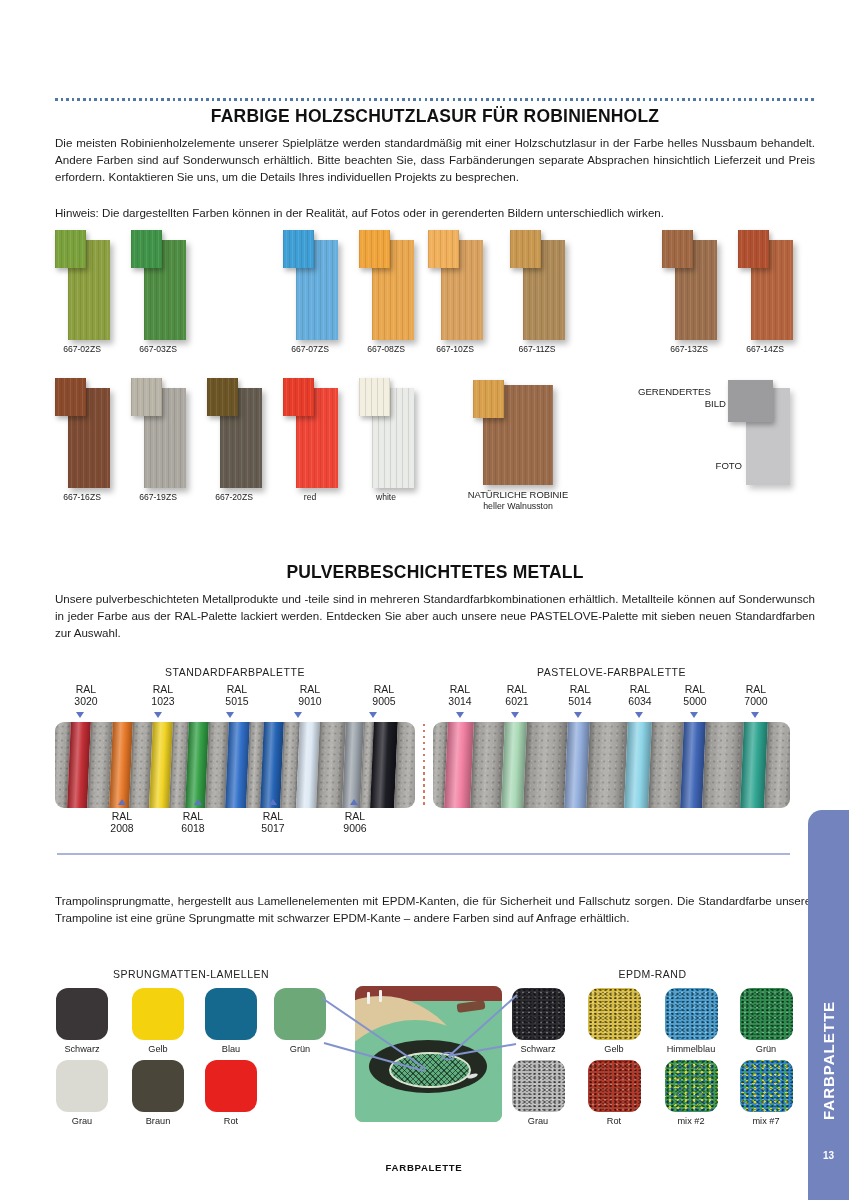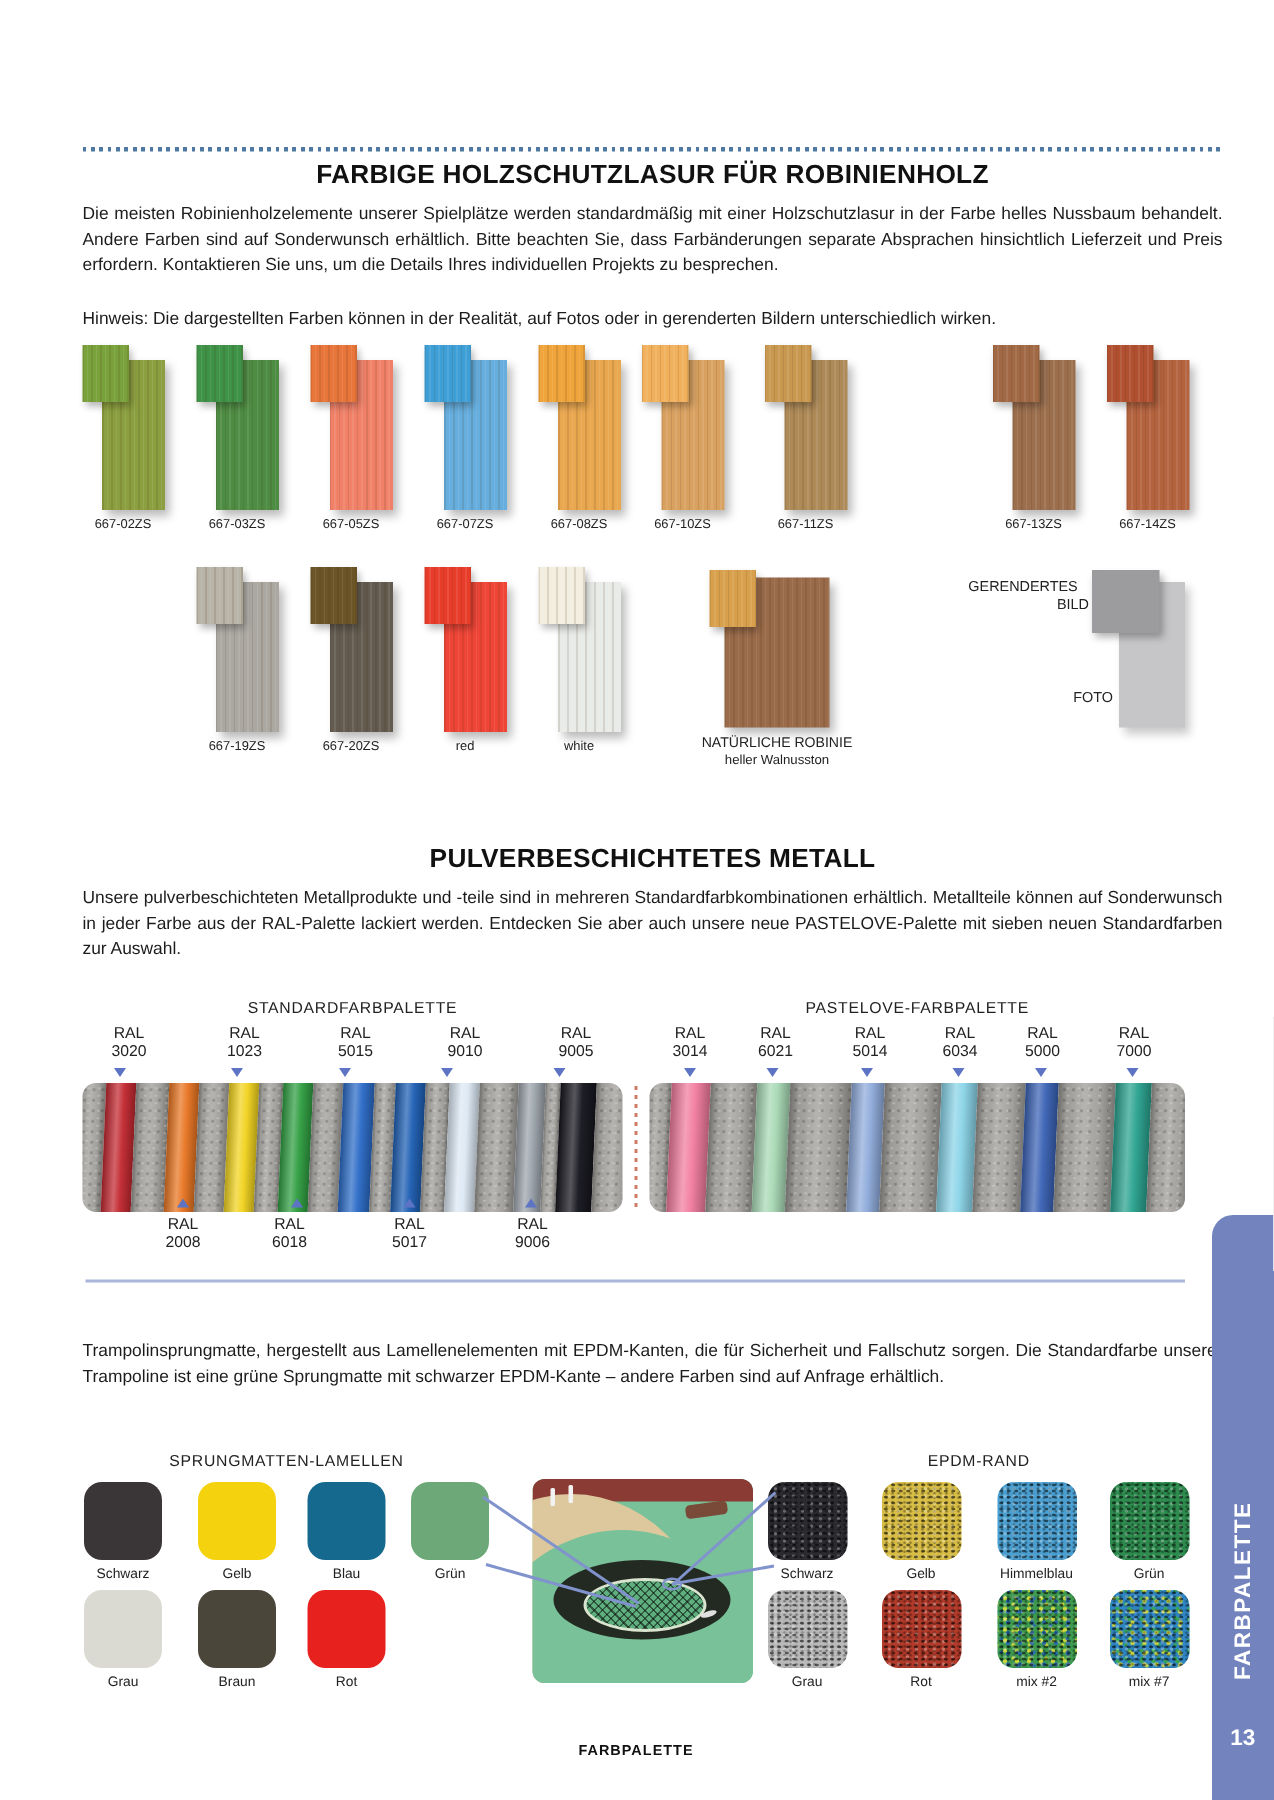--- a/index.html
+++ b/index.html
@@ -76,21 +76,21 @@
       repeating-linear-gradient(-45deg,rgba(0,0,0,.45) 0 1px,transparent 1px 4px);}
   .t-shine{left:112px;top:88px;width:11px;height:4px;border-radius:50%;background:rgba(255,255,255,.85);
       transform:rotate(-18deg);}
   .links{position:absolute;left:0;top:0;width:849px;height:1200px;pointer-events:none;}
   
   .side-tab{position:absolute;left:808px;top:810px;width:41px;height:390px;border-radius:14px 0 0 0;}
   .side-label{position:absolute;left:0;top:170px;width:41px;height:160px;display:flex;
       align-items:center;justify-content:center;writing-mode:vertical-rl;transform:rotate(180deg);
       color:#fff;font-weight:bold;font-size:15px;letter-spacing:1px;}
   .side-page{position:absolute;left:0;top:340px;width:41px;text-align:center;color:#fff;
-      font-weight:bold;font-size:15px;}
+      font-weight:bold;font-size:10px;}
   .footer-label{position:absolute;left:55px;top:1162px;width:738px;text-align:center;
       font-weight:bold;font-size:9.6px;letter-spacing:.7px;color:#111;}
 </style>
 </head>
 <body>
 
 <div class="page">
 
   <div class="dotrule"></div>
 
@@ -101,25 +101,20 @@
   <div class="cell" style="left:55px;top:230px;">
     <div class="sw-large woodtex" style="background: rgb(140, 159, 64);"></div>
     <div class="sw-small woodtex" style="background: rgb(122, 162, 60);"></div>
     <div class="sw-label">667-02ZS</div>
   </div>
   <div class="cell" style="left:131px;top:230px;">
     <div class="sw-large woodtex" style="background: rgb(78, 140, 67);"></div>
     <div class="sw-small woodtex" style="background: rgb(63, 147, 73);"></div>
     <div class="sw-label">667-03ZS</div>
   </div>
-  <div class="cell" style="left:207px;top:230px;">
-    <div class="sw-large woodtex" style="background: rgb(240, 129, 104);"></div>
-    <div class="sw-small woodtex" style="background: rgb(232, 118, 59);"></div>
-    <div class="sw-label">667-05ZS</div>
-  </div>
   <div class="cell" style="left:283px;top:230px;">
     <div class="sw-large woodtex" style="background: rgb(102, 174, 222);"></div>
     <div class="sw-small woodtex" style="background: rgb(62, 158, 214);"></div>
     <div class="sw-label">667-07ZS</div>
   </div>
   <div class="cell" style="left:359px;top:230px;">
     <div class="sw-large woodtex" style="background: rgb(233, 167, 80);"></div>
     <div class="sw-small woodtex" style="background: rgb(240, 164, 60);"></div>
     <div class="sw-label">667-08ZS</div>
   </div>
@@ -137,20 +132,25 @@
     <div class="sw-large woodtex" style="background: rgb(155, 111, 78);"></div>
     <div class="sw-small woodtex" style="background: rgb(160, 104, 68);"></div>
     <div class="sw-label">667-13ZS</div>
   </div>
   <div class="cell" style="left:738px;top:230px;">
     <div class="sw-large woodtex" style="background: rgb(180, 99, 63);"></div>
     <div class="sw-small woodtex" style="background: rgb(176, 80, 48);"></div>
     <div class="sw-label">667-14ZS</div>
   </div>
 
+  <div class="cell" style="left:55px;top:378px;">
+    <div class="sw-large woodtex" style="background: rgb(125, 75, 51);"></div>
+    <div class="sw-small woodtex" style="background: rgb(138, 74, 44);"></div>
+    <div class="sw-label">667-16ZS</div>
+  </div>
   <div class="cell" style="left:131px;top:378px;">
     <div class="sw-large woodtex" style="background: rgb(171, 168, 162);"></div>
     <div class="sw-small woodtex" style="background: rgb(184, 180, 168);"></div>
     <div class="sw-label">667-19ZS</div>
   </div>
   <div class="cell" style="left:207px;top:378px;">
     <div class="sw-large woodtex" style="background: rgb(99, 91, 79);"></div>
     <div class="sw-small woodtex" style="background: rgb(107, 84, 38);"></div>
     <div class="sw-label">667-20ZS</div>
   </div>
@@ -165,21 +165,21 @@
     <div class="sw-label">white</div>
   </div>
 
   <div class="cell" style="left:468px;top:378px;width:110px;">
     <div class="sw-large woodtex" style="left: 15px; top: 7px; width: 70px; height: 100px; background: rgb(154, 107, 74);"></div>
     <div class="sw-small woodtex" style="left: 5px; top: 2px; background: rgb(216, 160, 76);"></div>
     <div class="cap" style="left:-22px;top:111px;width:144px;font-size:9.4px;">NATÜRLICHE ROBINIE</div>
     <div class="cap" style="left:-22px;top:123px;width:144px;font-size:8.8px;">heller Walnusston</div>
   </div>
 
-  <div class="cap" style="left:638px;top:386px;width:88px;text-align:center;font-size:9.6px;">GERENDERTES</div>
+  <div class="cap" style="left:638px;top:386px;width:88px;text-align:left;font-size:9.6px;">GERENDERTES</div>
   <div class="cap" style="left:638px;top:398px;width:88px;text-align:right;font-size:9.6px;">BILD</div>
   <div class="abs" style="left: 746px; top: 388px; width: 44px; height: 97px; box-shadow: rgba(0, 0, 0, 0.22) 3px 4px 6px; background: rgb(198, 198, 200);"></div>
   <div class="abs" style="left: 728px; top: 380px; width: 45px; height: 42px; box-shadow: rgba(0, 0, 0, 0.3) 2px 3px 5px; background: rgb(156, 156, 158);"></div>
   <div class="cap" style="left:690px;top:460px;width:52px;text-align:right;font-size:9.6px;">FOTO</div>
 
   <div class="h1" style="top:562px;">PULVERBESCHICHTETES METALL</div>
   <p class="body-text" style="top:590px;">Unsere pulverbeschichteten Metallprodukte und -teile sind in mehreren Standardfarbkombinationen erhältlich. Metallteile können auf Sonderwunsch in jeder Farbe aus der RAL-Palette lackiert werden. Entdecken Sie aber auch unsere neue PASTELOVE-Palette mit sieben neuen Standardfarben zur Auswahl.</p>
 
   <div class="sub" style="left:55px;top:666px;width:360px;">STANDARDFARBPALETTE</div>
   <div class="sub" style="left:433px;top:666px;width:357px;">PASTELOVE-FARBPALETTE</div>

